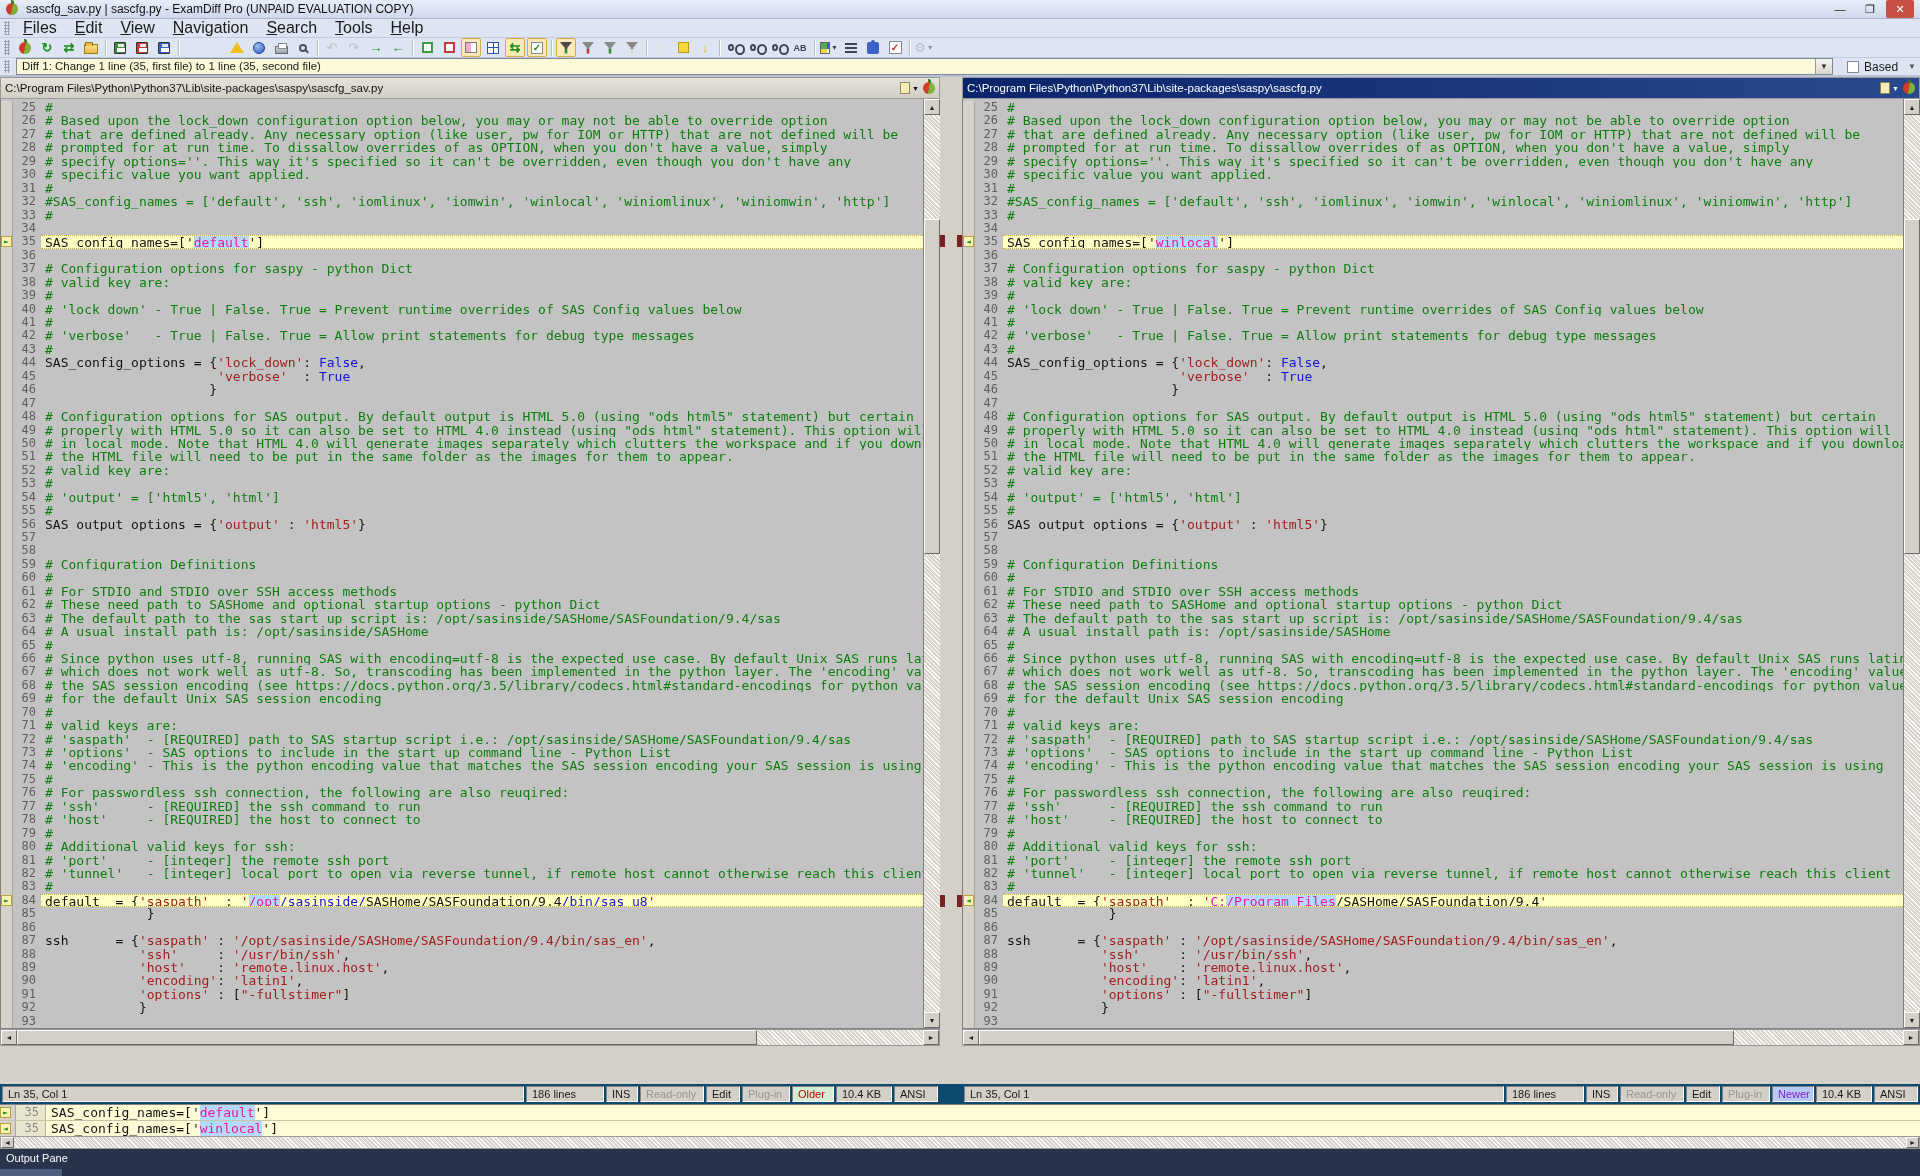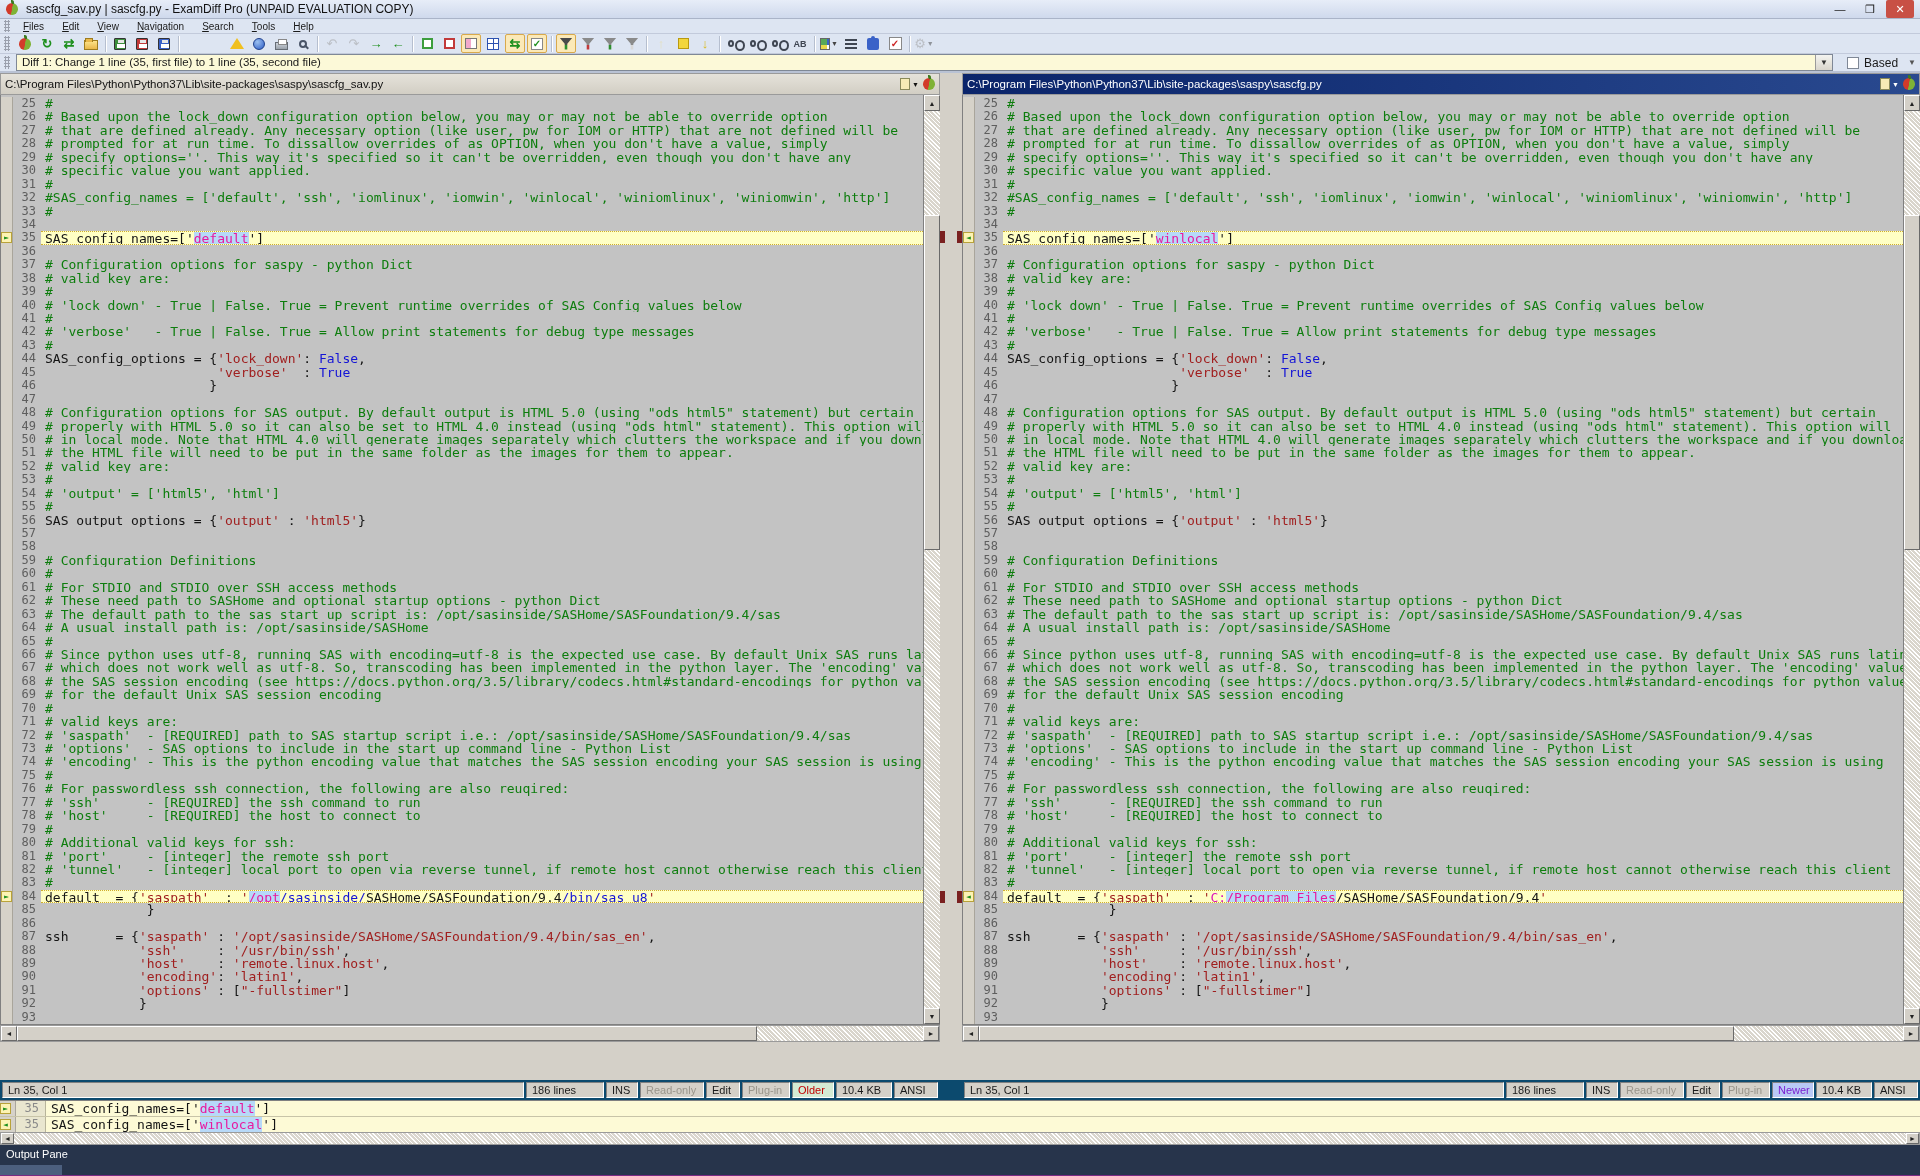--- a/index.html
+++ b/index.html
@@ -11,21 +11,21 @@
   .titlebar { height:26px; display:flex; align-items:center; padding:0 6px;
     background:linear-gradient(180deg,#e7edf8,#cfd9ec); border-bottom:1px solid #aab4c8; }
   .title-text { margin-left:8px; font-size:12px; color:#111; flex:1; }
   .winbtn { width:28px; height:18px; display:flex; align-items:center; justify-content:center;
     font-size:11px; color:#222; margin-left:2px; }
   .winbtn.close { background:#c85045; color:#fff; border-radius:2px; }
 
   
   .menubar { height:19px; display:flex; align-items:center; background:#dde5f2; border-bottom:1px solid #c2cadb; }
   .grip { width:6px; height:80%; margin:0 4px; background-image:radial-gradient(#9aa0ad 1px,transparent 1.2px); background-size:3px 3px; }
-  .menu-item { padding:2px 9px; font-size:10px; }
+  .menu-item { padding:2px 9px; font-size:16px; }
   .menu-item .acc { text-decoration:underline; }
   .toolbar { height:22px; display:flex; align-items:center; background:#dde5f2; border-bottom:1px solid #c2cadb; padding-right:4px; }
   .tbtn { width:20px; height:19px; display:flex; align-items:center; justify-content:center; margin:0 1px; position:relative; border:1px solid transparent; }
   .tbtn.tog { background:#fbe9b8; border:1px solid #d8a94c; border-radius:2px; }
   .tbtn.dim { opacity:.5; }
   .tsep { width:1px; height:16px; margin:0 3px; background:#b6bfcf; box-shadow:1px 0 0 #fff; }
   .tbtn .dd { font-size:7px; color:#444; margin-left:1px; }
   .tg { font-size:13px; line-height:1; }
   .tg.b { font-weight:bold; }
 

